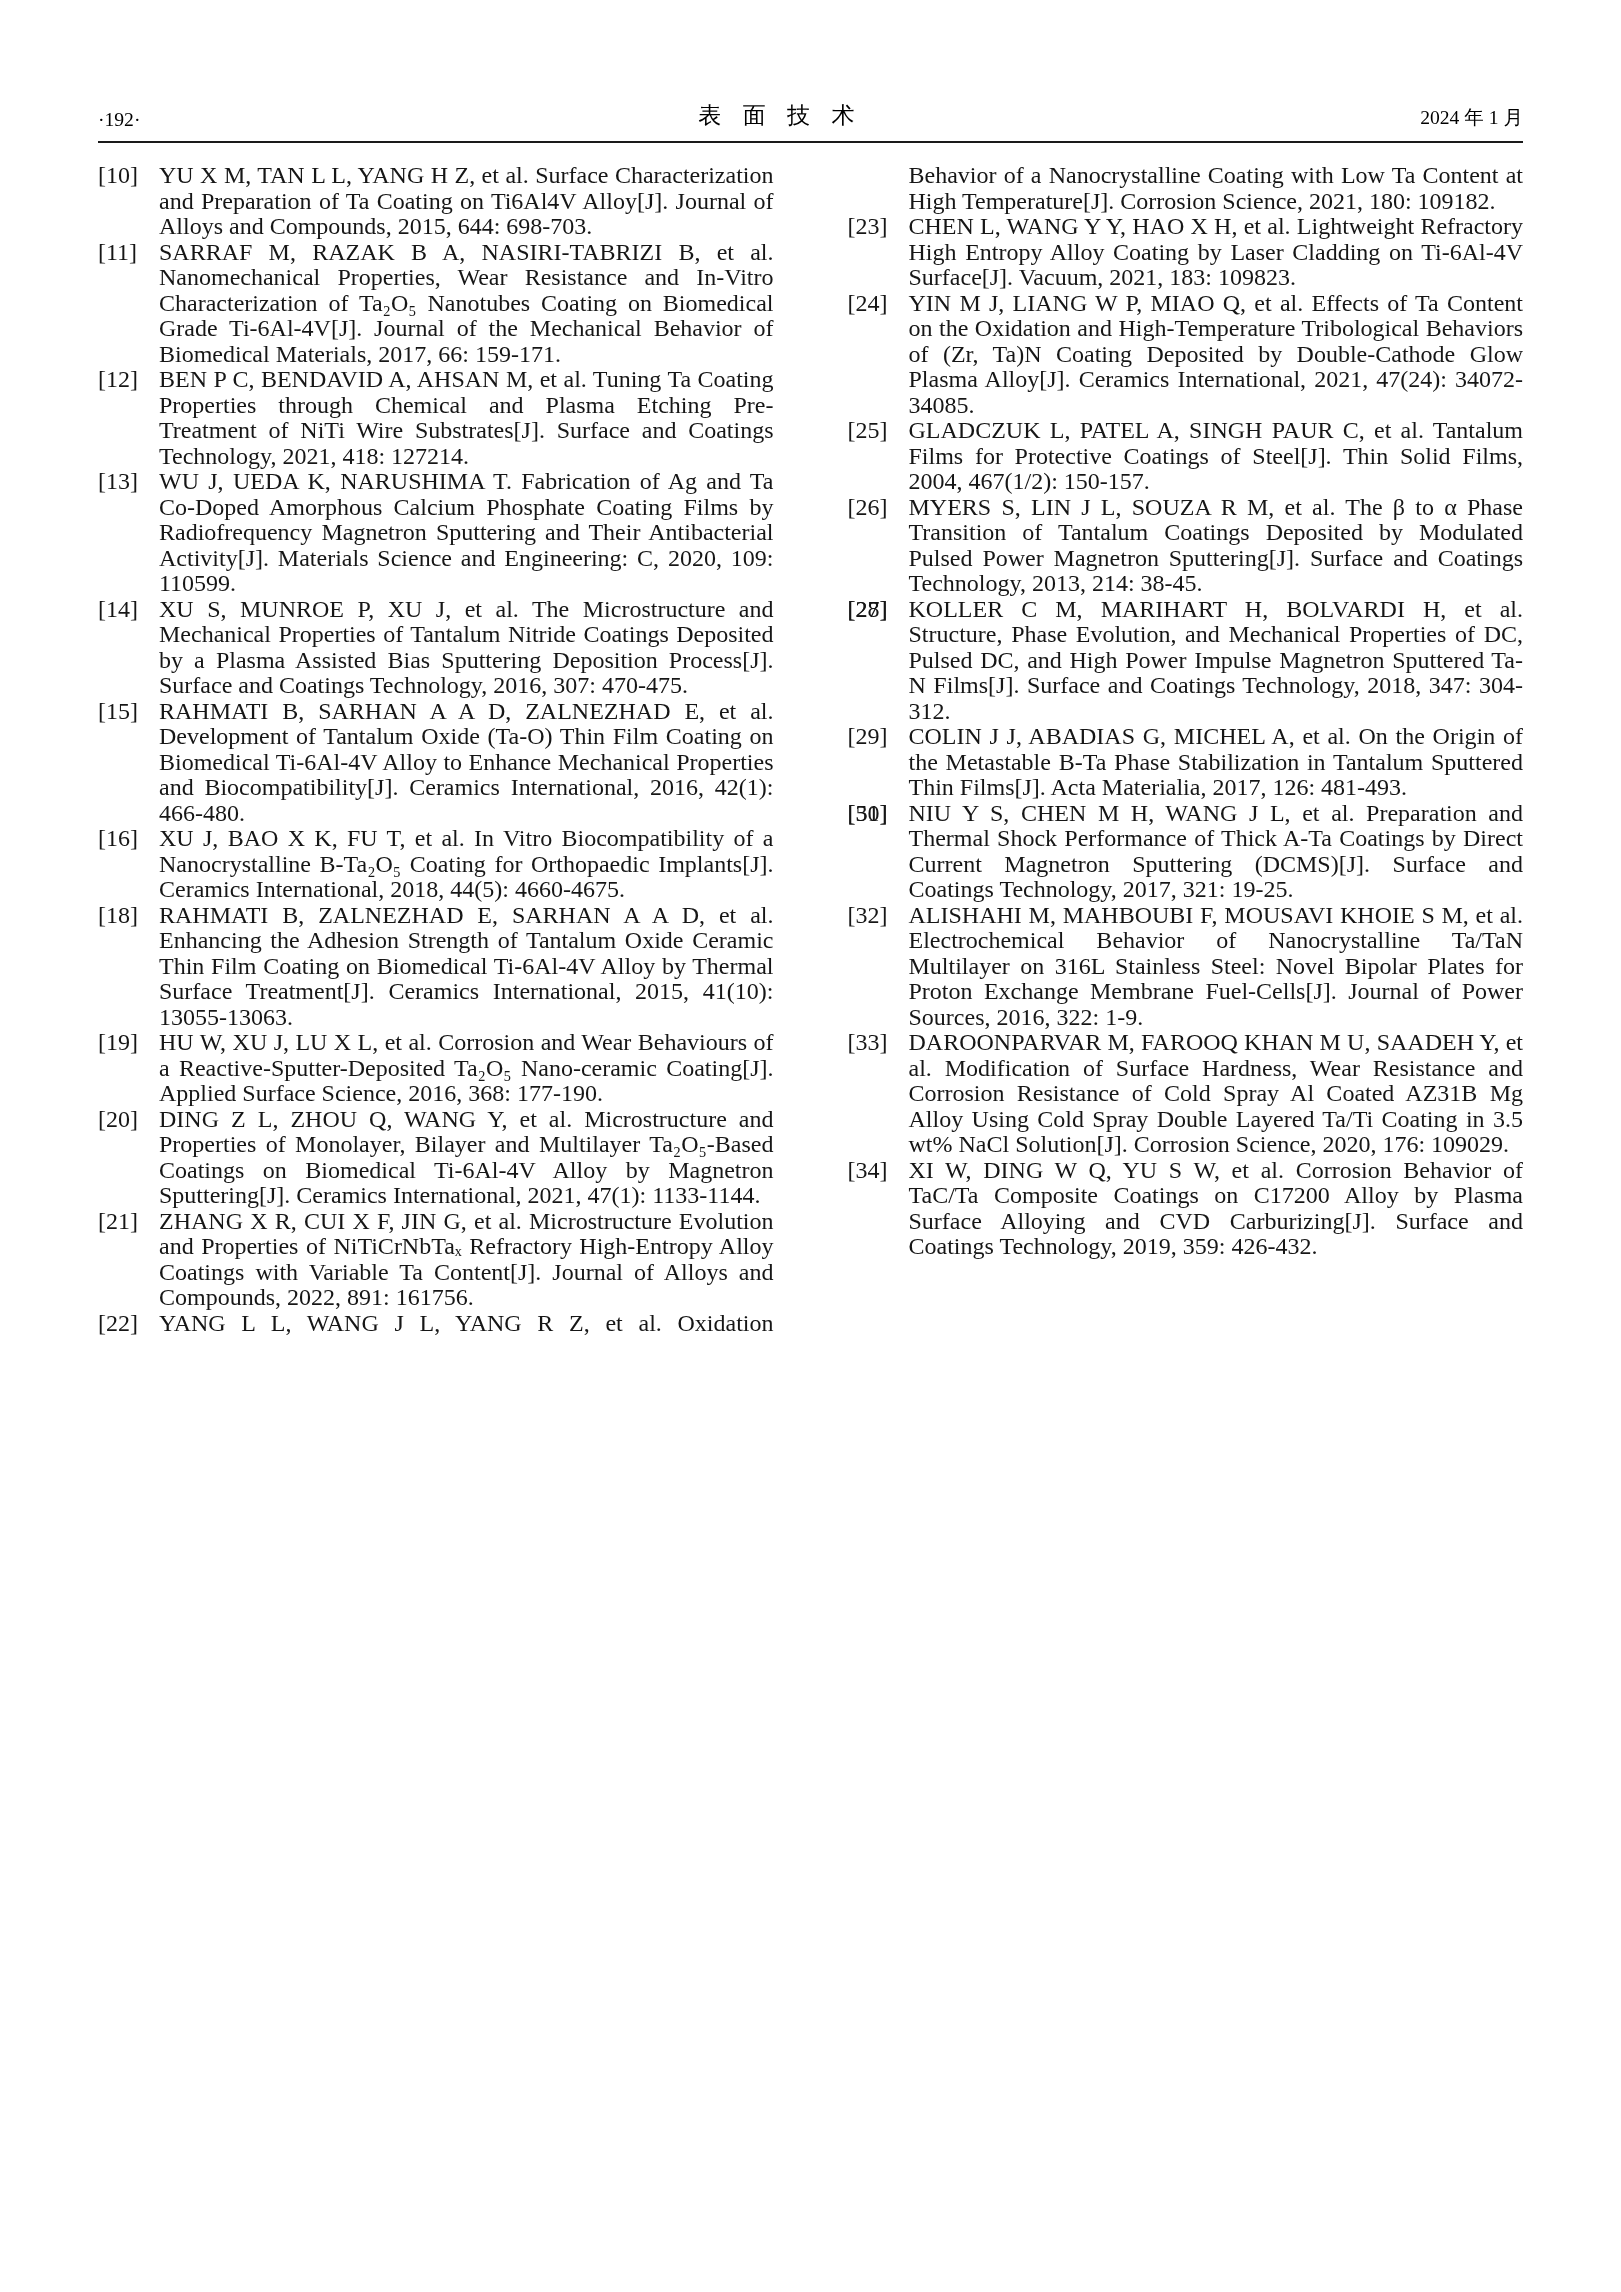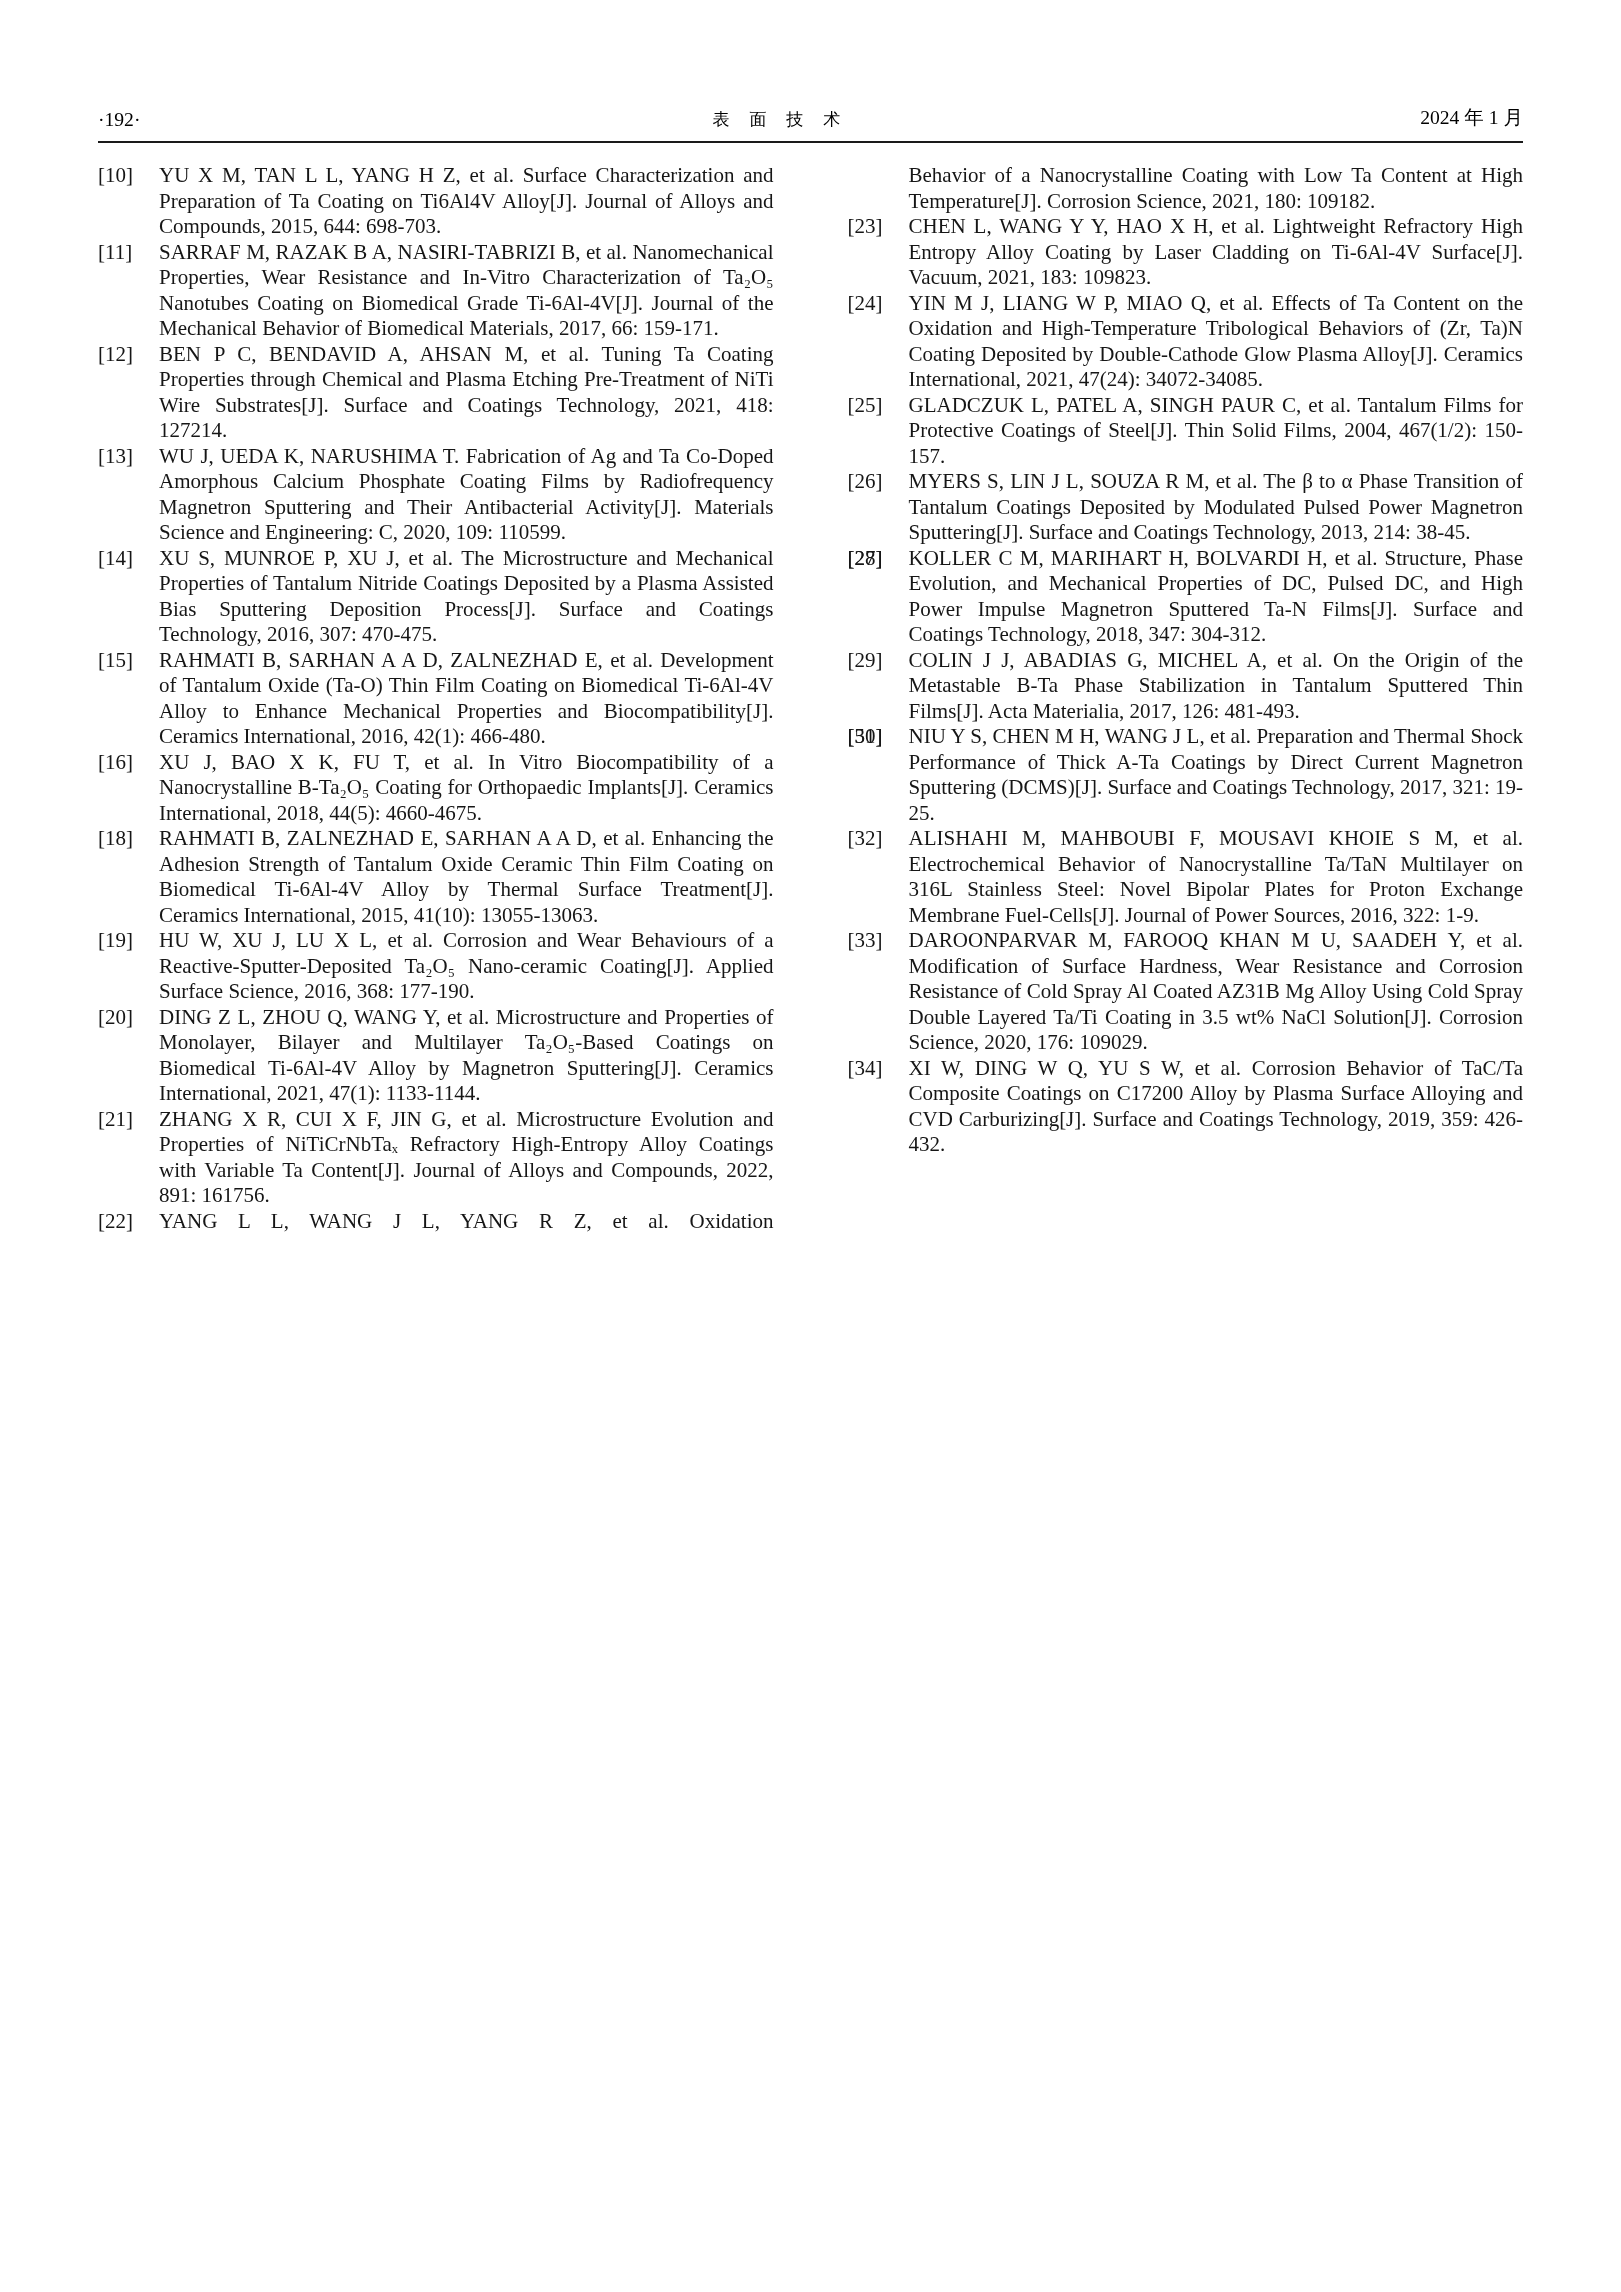--- a/index.html
+++ b/index.html
@@ -25,21 +25,21 @@
     top: 98px;
     height: 33px;
     display: flex;
     justify-content: space-between;
     align-items: flex-end;
     font-size: 19.6px;
     color: #000;
   }
   .page-header .journal-title {
     letter-spacing: 7.8px;
-    font-size: 17px;
+    font-size: 23px;
   }
   .header-rule {
     position: absolute;
     left: 98px;
     right: 98px;
     top: 141px;
     border: none;
     border-top: 2px solid #1a1a1a;
     margin: 0;
     height: 0;
@@ -52,21 +52,21 @@
     display: flex;
     gap: 74px;
   }
   .col {
     flex: 1 1 0;
     min-width: 0;
   }
   .ref {
     position: relative;
     padding-left: 61px;
-    font-size: 21px;
+    font-size: 24px;
     line-height: 25.5px;
     text-align: justify;
   }
   .ref-num {
     position: absolute;
     left: 0;
     top: 0;
     white-space: nowrap;
   }
   .ref.justify-last {

